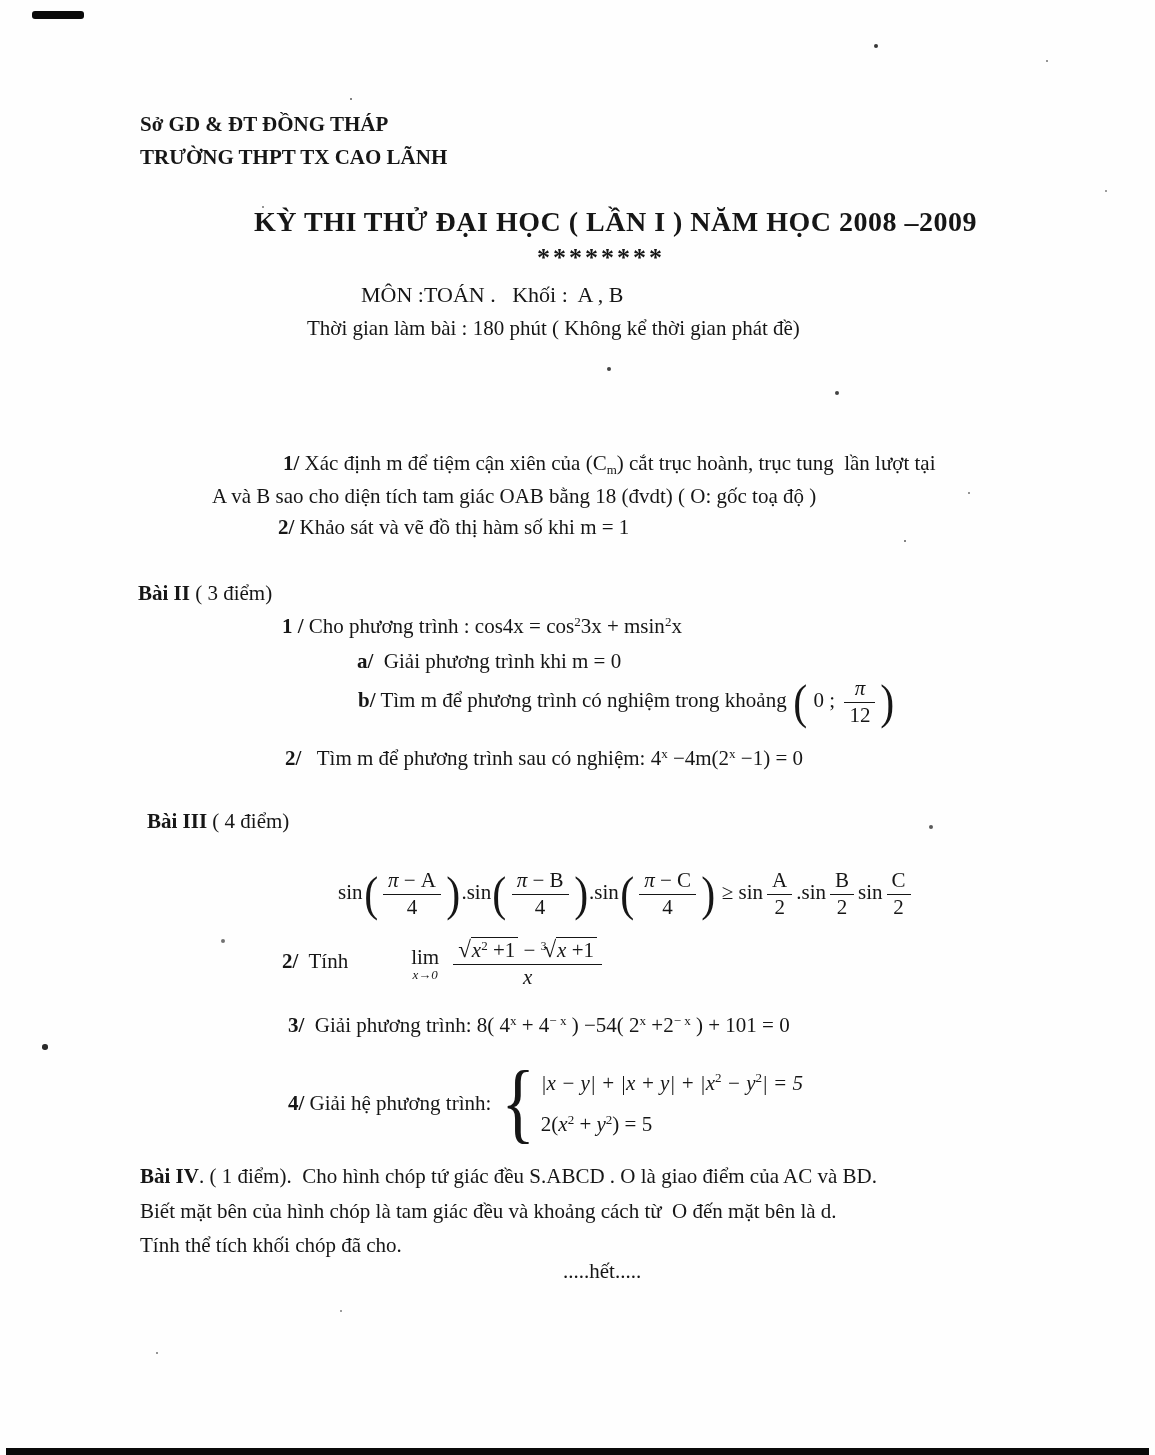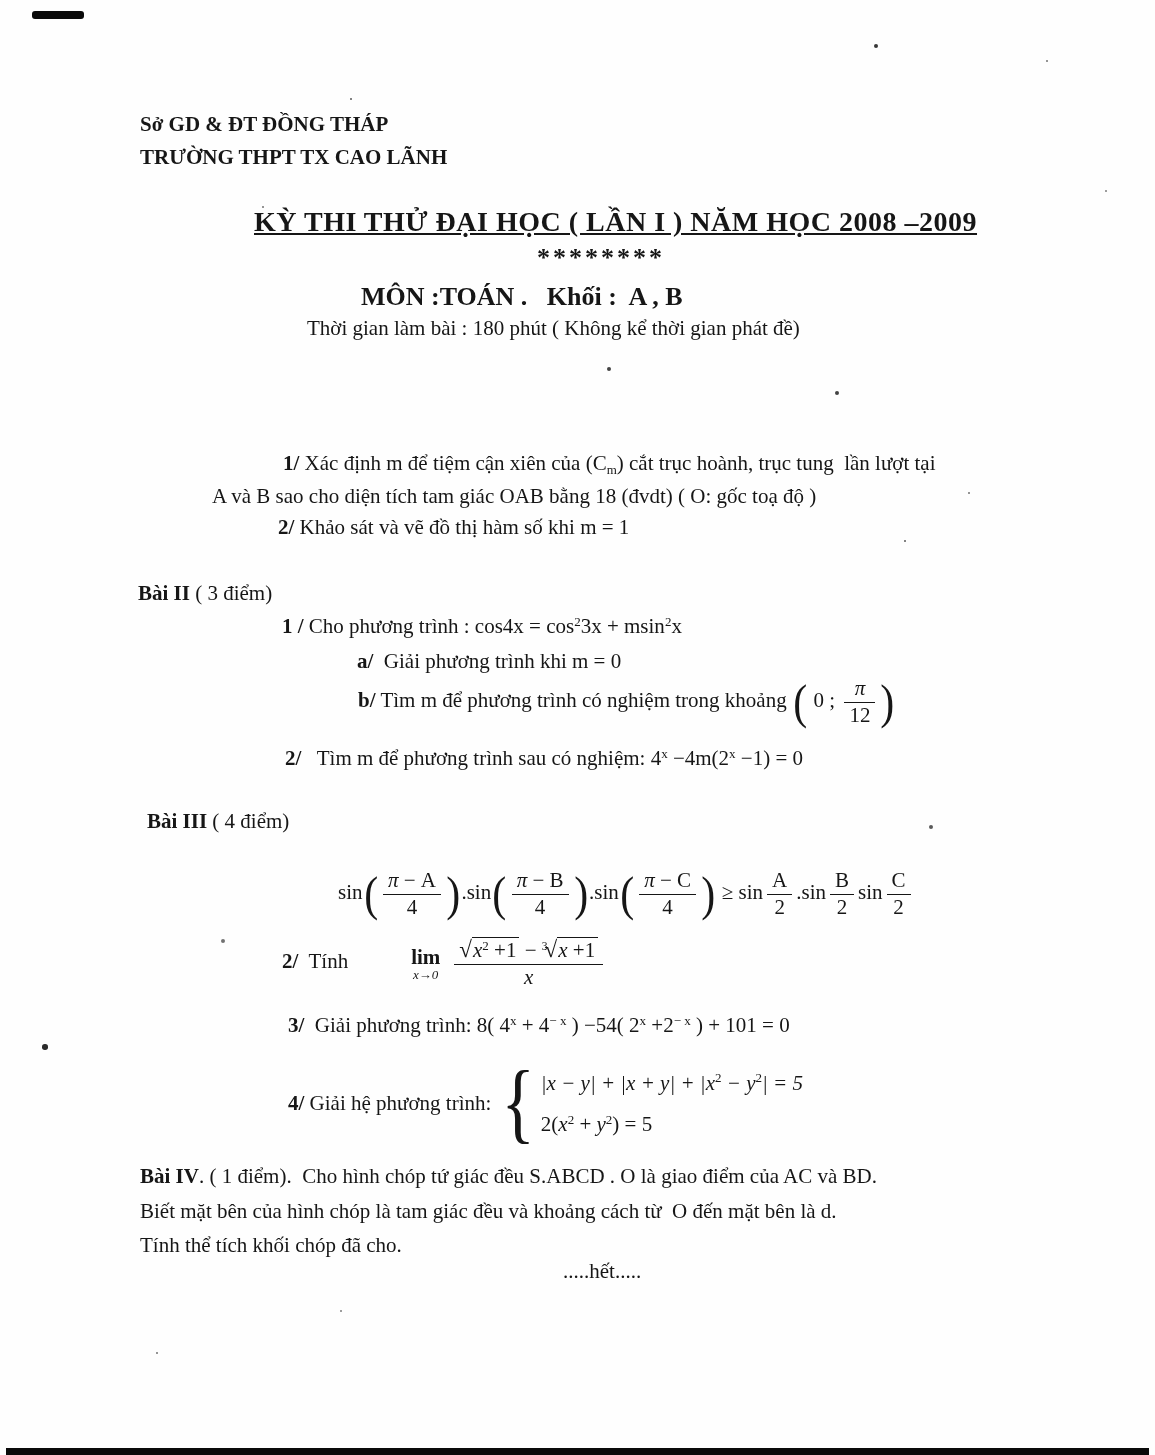--- a/index.html
+++ b/index.html
@@ -8,33 +8,33 @@
     width:1155px;height:1455px;
     margin:0 auto;
     background:#fefefe;
     color:#161616;
     font-family:"Liberation Serif","DejaVu Serif",serif;
     font-size:21px;
     overflow:hidden;
   }
   .line{position:absolute;white-space:pre;line-height:1.25;}
   .bold{font-weight:700;}
-  .title{font-size:28px;font-weight:700;letter-spacing:.5px;text-decoration:underline;}
+  .title{font-size:28px;font-weight:700;letter-spacing:.5px;}
   .stars{font-size:26px;font-weight:700;letter-spacing:3px;}
-  .subject{font-size:26px;font-weight:700;}
+  .subject{font-size:22px;font-weight:400;}
   .tk-b{font-weight:700;}
   .tk-v{font-style:italic;}
   sup{font-size:.62em;vertical-align:baseline;position:relative;top:-.55em;}
   sub{font-size:.62em;vertical-align:baseline;position:relative;top:.28em;}
   .tk-frac{display:inline-block;vertical-align:middle;text-align:center;margin:0 4px;}
   .fr-num,.fr-den{display:block;padding:1px 5px;line-height:1.12;}
   .fr-den{border-top:1.7px solid #161616;}
   .tk-big{display:inline-block;font-size:235%;font-weight:400;vertical-align:middle;line-height:1;transform:scaleX(.85);}
   .tk-lim{display:inline-block;vertical-align:middle;text-align:center;margin:0 10px 0 0;}
-  .lim-top{display:block;line-height:1.05;font-weight:bold;}
+  .lim-top{display:block;line-height:1.05;}
   .lim-bot{display:block;font-size:13px;line-height:1;font-style:italic;}
   .tk-rad{white-space:nowrap;}
   .rad-sign{font-size:110%;}
   .rad-idx{font-size:.55em;position:relative;top:-.6em;margin-right:-3px;}
   .rad-body{border-top:1.6px solid #161616;padding:0 3px 0 1px;margin-top:8px;}
   .flexline{display:flex;align-items:center;}
   .sys{display:inline-flex;align-items:center;vertical-align:middle;}
   .sys-brace{font-size:88px;font-weight:400;line-height:.85;display:inline-block;transform:scaleX(.8);margin-right:2px;}
   .sys-lines{display:inline-flex;flex-direction:column;gap:15px;text-align:left;}
   .sysline{white-space:pre;}

